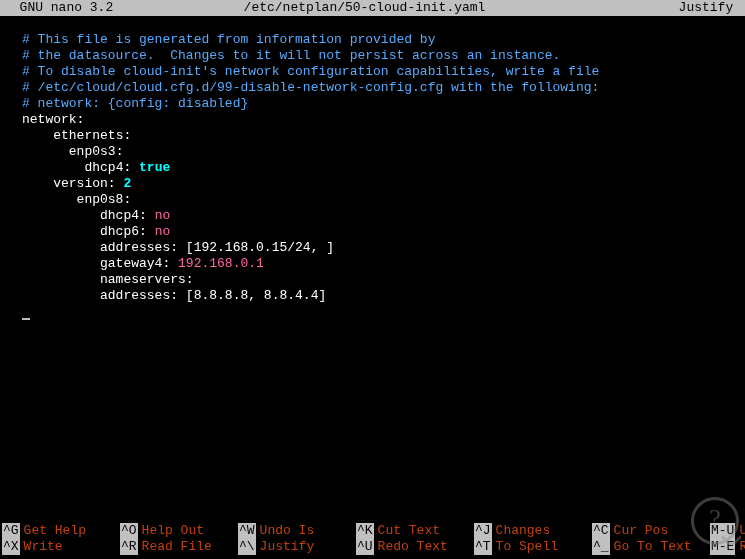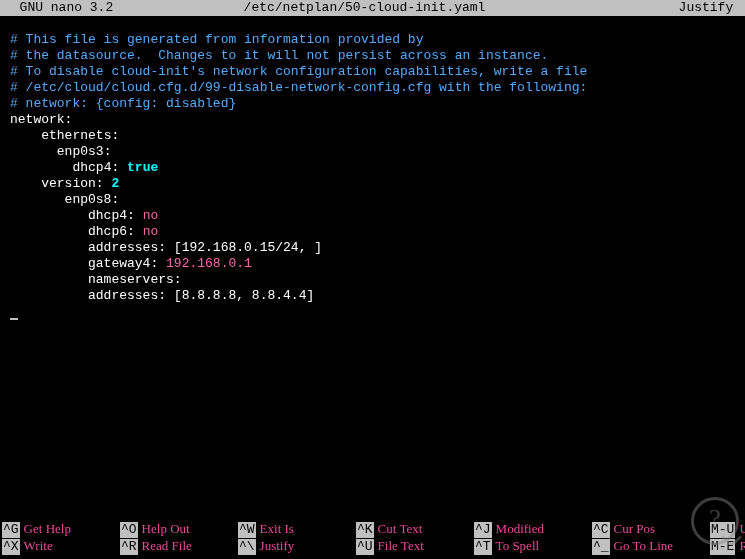--- a/index.html
+++ b/index.html
@@ -25,21 +25,21 @@
     }
     .titlebar .center {
       position: absolute;
       left: 0;
       right: 16px;
       text-align: center;
       pointer-events: none;
     }
     .titlebar .right { margin-left: auto; }
     .editor {
-      padding: 0 10px;
+      padding: 0 22px;
       white-space: pre;
     }
     .comment { color: #55aaff; }
     .key { color: #ffffff; }
     .value { color: #00ffff; font-weight: bold; }
     .string { color: #ff66aa; }
     .white { color: #ffffff; }
     .cursor {
       display: inline-block;
       width: 8px;
@@ -61,21 +61,21 @@
       white-space: pre;
     }
     .sc { display: inline-flex; align-items: baseline; min-width: 100px; }
     .sc.narrow { min-width: 64px; }
     .key-combo {
       background: #c0c0c0;
       color: #000;
       padding: 0 1px;
       margin-right: 4px;
     }
-    .sc-label { color: #ec4899; font-family: Liberation Serif, serif; }
+    .sc-label { color: #c2410c; }
     .watermark {
       position: absolute;
       right: 6px;
       bottom: 14px;
       width: 48px;
       height: 48px;
       border: 3px solid #888;
       border-radius: 50%;
       opacity: 0.45;
     }
@@ -128,32 +128,32 @@
 <span class="white">          </span><span class="key">gateway4</span><span class="white">: </span><span class="string">192.168.0.1</span>
 <span class="white">          </span><span class="key">nameservers</span><span class="white">:</span>
 <span class="white">          </span><span class="key">addresses</span><span class="white">: </span><span class="white">[8.8.8.8, 8.8.4.4]</span>
 <span class="cursor"></span>
 </div>
 
 <div class="shortcuts">
   <div class="shortcut-row">
     <span class="sc"><span class="key-combo">^G</span><span class="sc-label">Get Help</span></span>
     <span class="sc"><span class="key-combo">^O</span><span class="sc-label">Help Out</span></span>
-    <span class="sc"><span class="key-combo">^W</span><span class="sc-label">Exit Is</span></span>
+    <span class="sc"><span class="key-combo">^W</span><span class="sc-label">Undo Is</span></span>
     <span class="sc"><span class="key-combo">^K</span><span class="sc-label">Cut Text</span></span>
-    <span class="sc"><span class="key-combo">^J</span><span class="sc-label">Modified</span></span>
+    <span class="sc"><span class="key-combo">^J</span><span class="sc-label">Changes</span></span>
     <span class="sc"><span class="key-combo">^C</span><span class="sc-label">Cur Pos</span></span>
     <span class="sc narrow"><span class="key-combo">M-U</span><span class="sc-label">Undo</span></span>
   </div>
   <div class="shortcut-row">
     <span class="sc"><span class="key-combo">^X</span><span class="sc-label">Write</span></span>
     <span class="sc"><span class="key-combo">^R</span><span class="sc-label">Read File</span></span>
     <span class="sc"><span class="key-combo">^\</span><span class="sc-label">Justify</span></span>
-    <span class="sc"><span class="key-combo">^U</span><span class="sc-label">File Text</span></span>
+    <span class="sc"><span class="key-combo">^U</span><span class="sc-label">Redo Text</span></span>
     <span class="sc"><span class="key-combo">^T</span><span class="sc-label">To Spell</span></span>
-    <span class="sc"><span class="key-combo">^_</span><span class="sc-label">Go To Line</span></span>
+    <span class="sc"><span class="key-combo">^_</span><span class="sc-label">Go To Text</span></span>
     <span class="sc narrow"><span class="key-combo">M-E</span><span class="sc-label">Redo</span></span>
   </div>
 </div>
 
 <div class="watermark">
     <span class="q">?</span>
   </div>
 
 </body></html>

